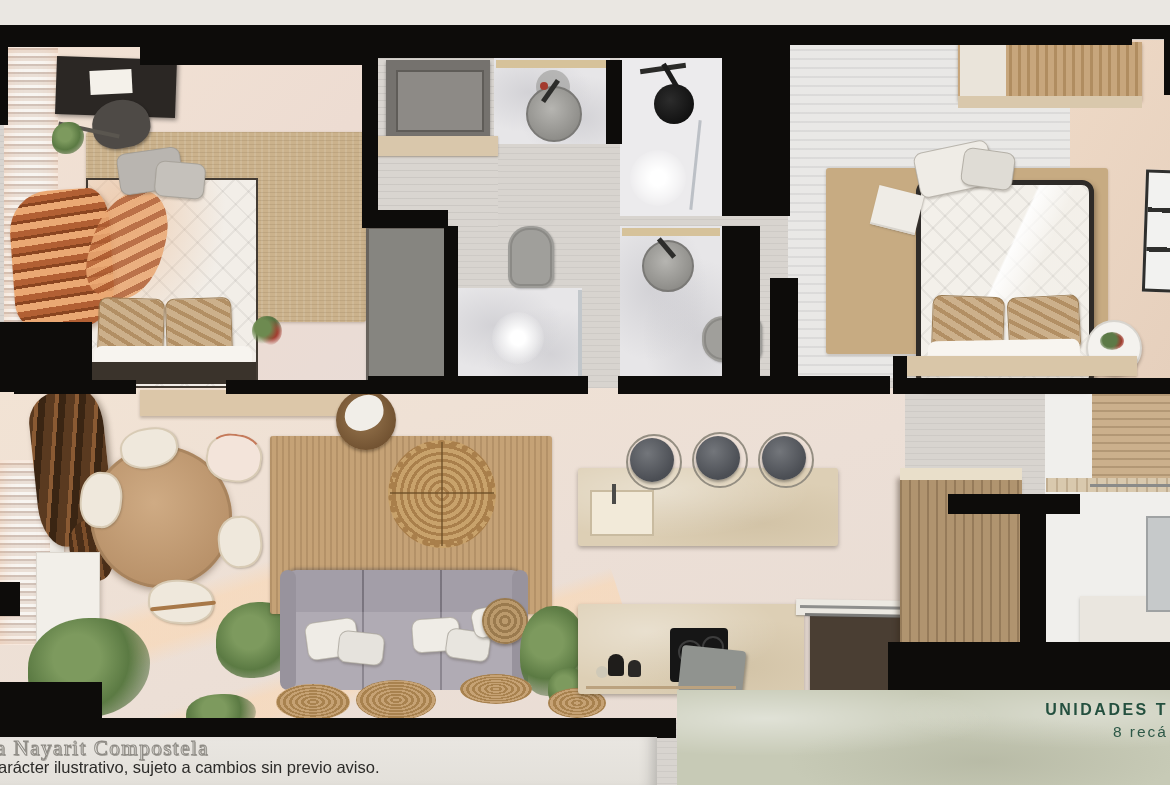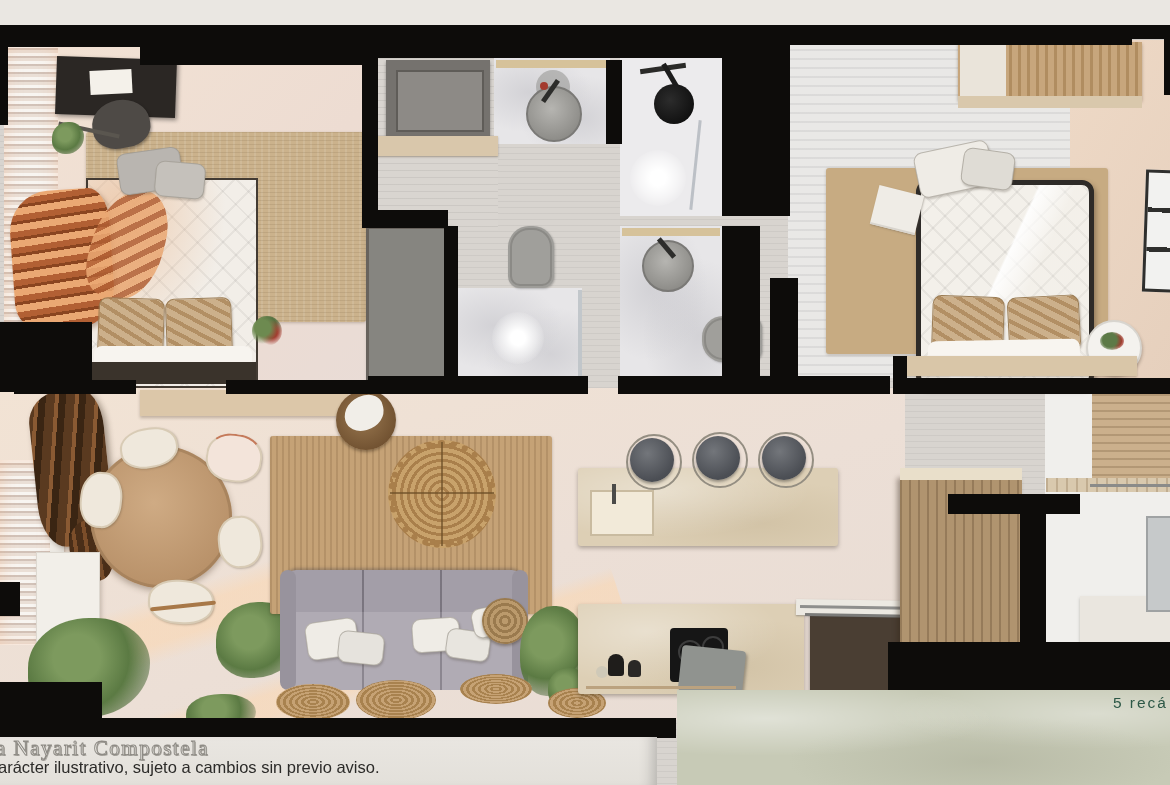--- a/index.html
+++ b/index.html
@@ -274,16 +274,17 @@
   <div class="wall" style="left:948px;top:494px;width:132px;height:20px;"></div>
   <div class="wall" style="left:1020px;top:494px;width:26px;height:196px;"></div>
   <div class="wall" style="left:888px;top:642px;width:282px;height:78px;"></div>
   <div class="a" style="left:655px;top:738px;width:2px;height:47px;background:#5a5a58;"></div>
 
   <div class="a" id="footer-band" style="left:0;top:737px;width:657px;height:48px;"></div>
   <div class="a" id="footer-line1" style="left:-4px;top:736px;">a Nayarit Compostela</div>
   <div class="a" id="footer-line2" style="left:-2px;top:758px;">arácter ilustrativo, sujeto a cambios sin previo aviso.</div>
 
   <div class="a" id="info-box" style="left:677px;top:690px;width:493px;height:95px;">
-    <div id="info-line2">5 recá</div>
+    <div id="info-title">UNIDADES T</div>
+    <div id="info-line2">8 recá</div>
   </div>
 
 </div>
 
 </body></html>

